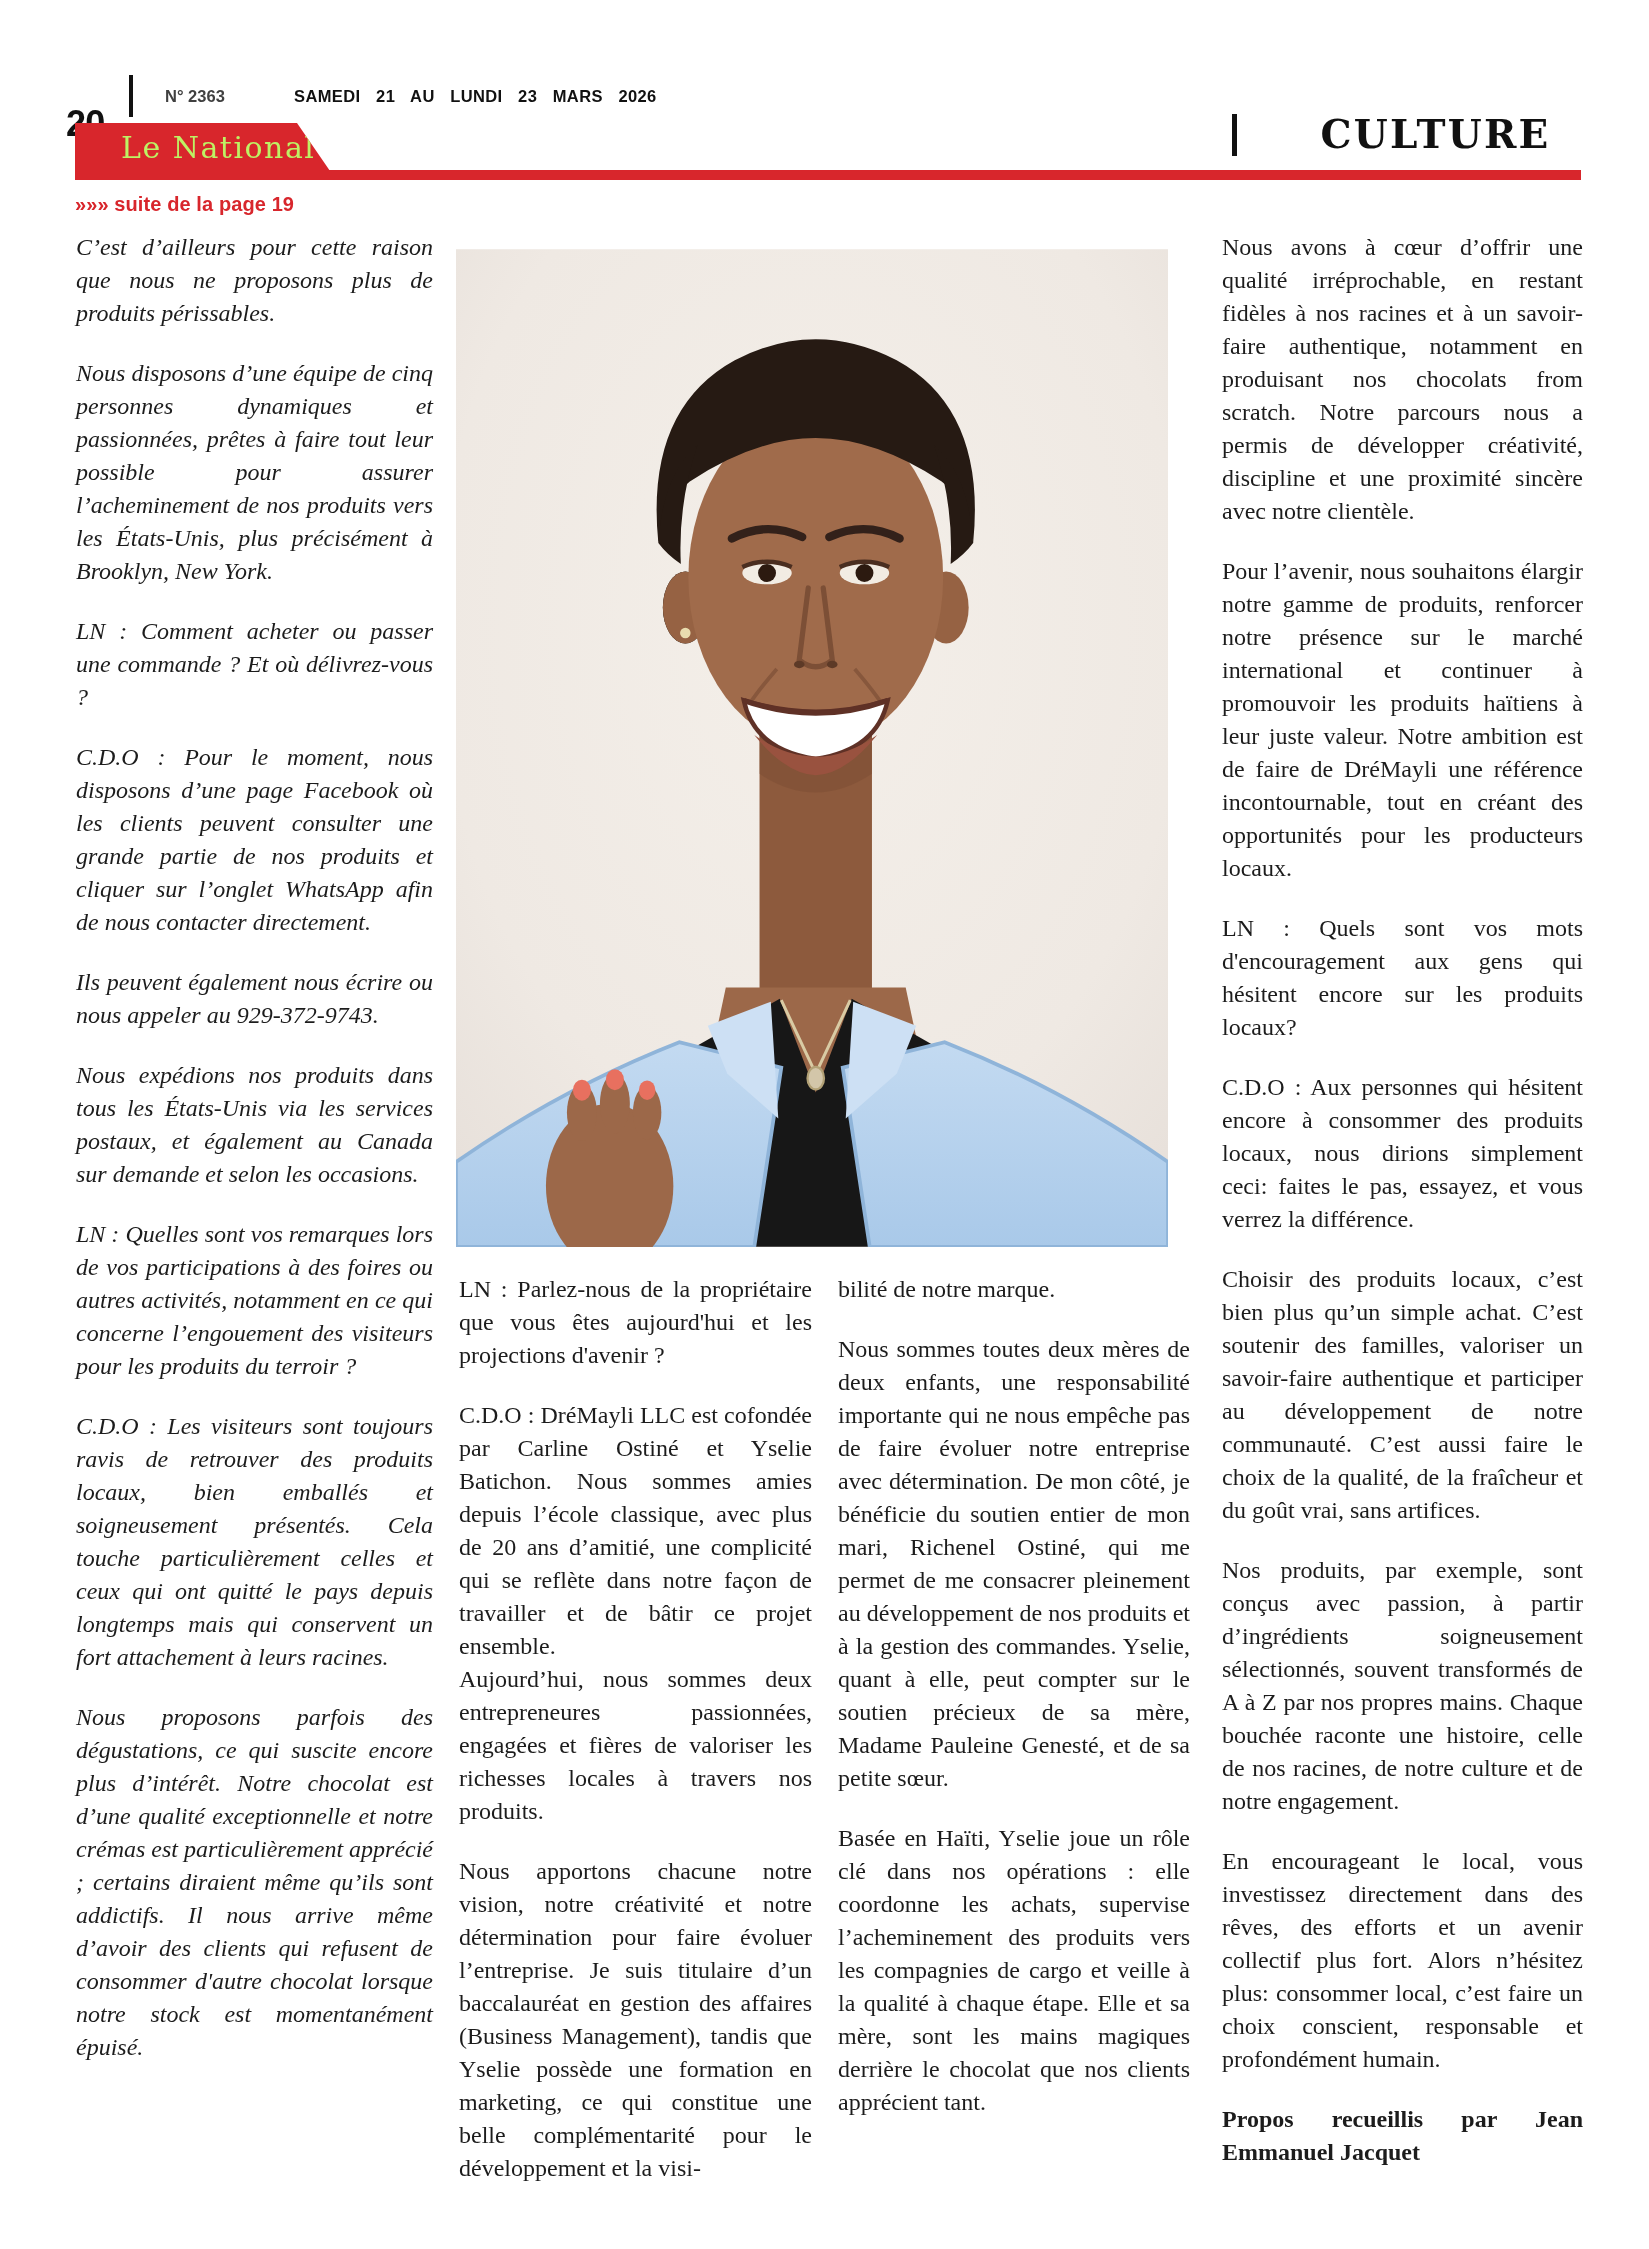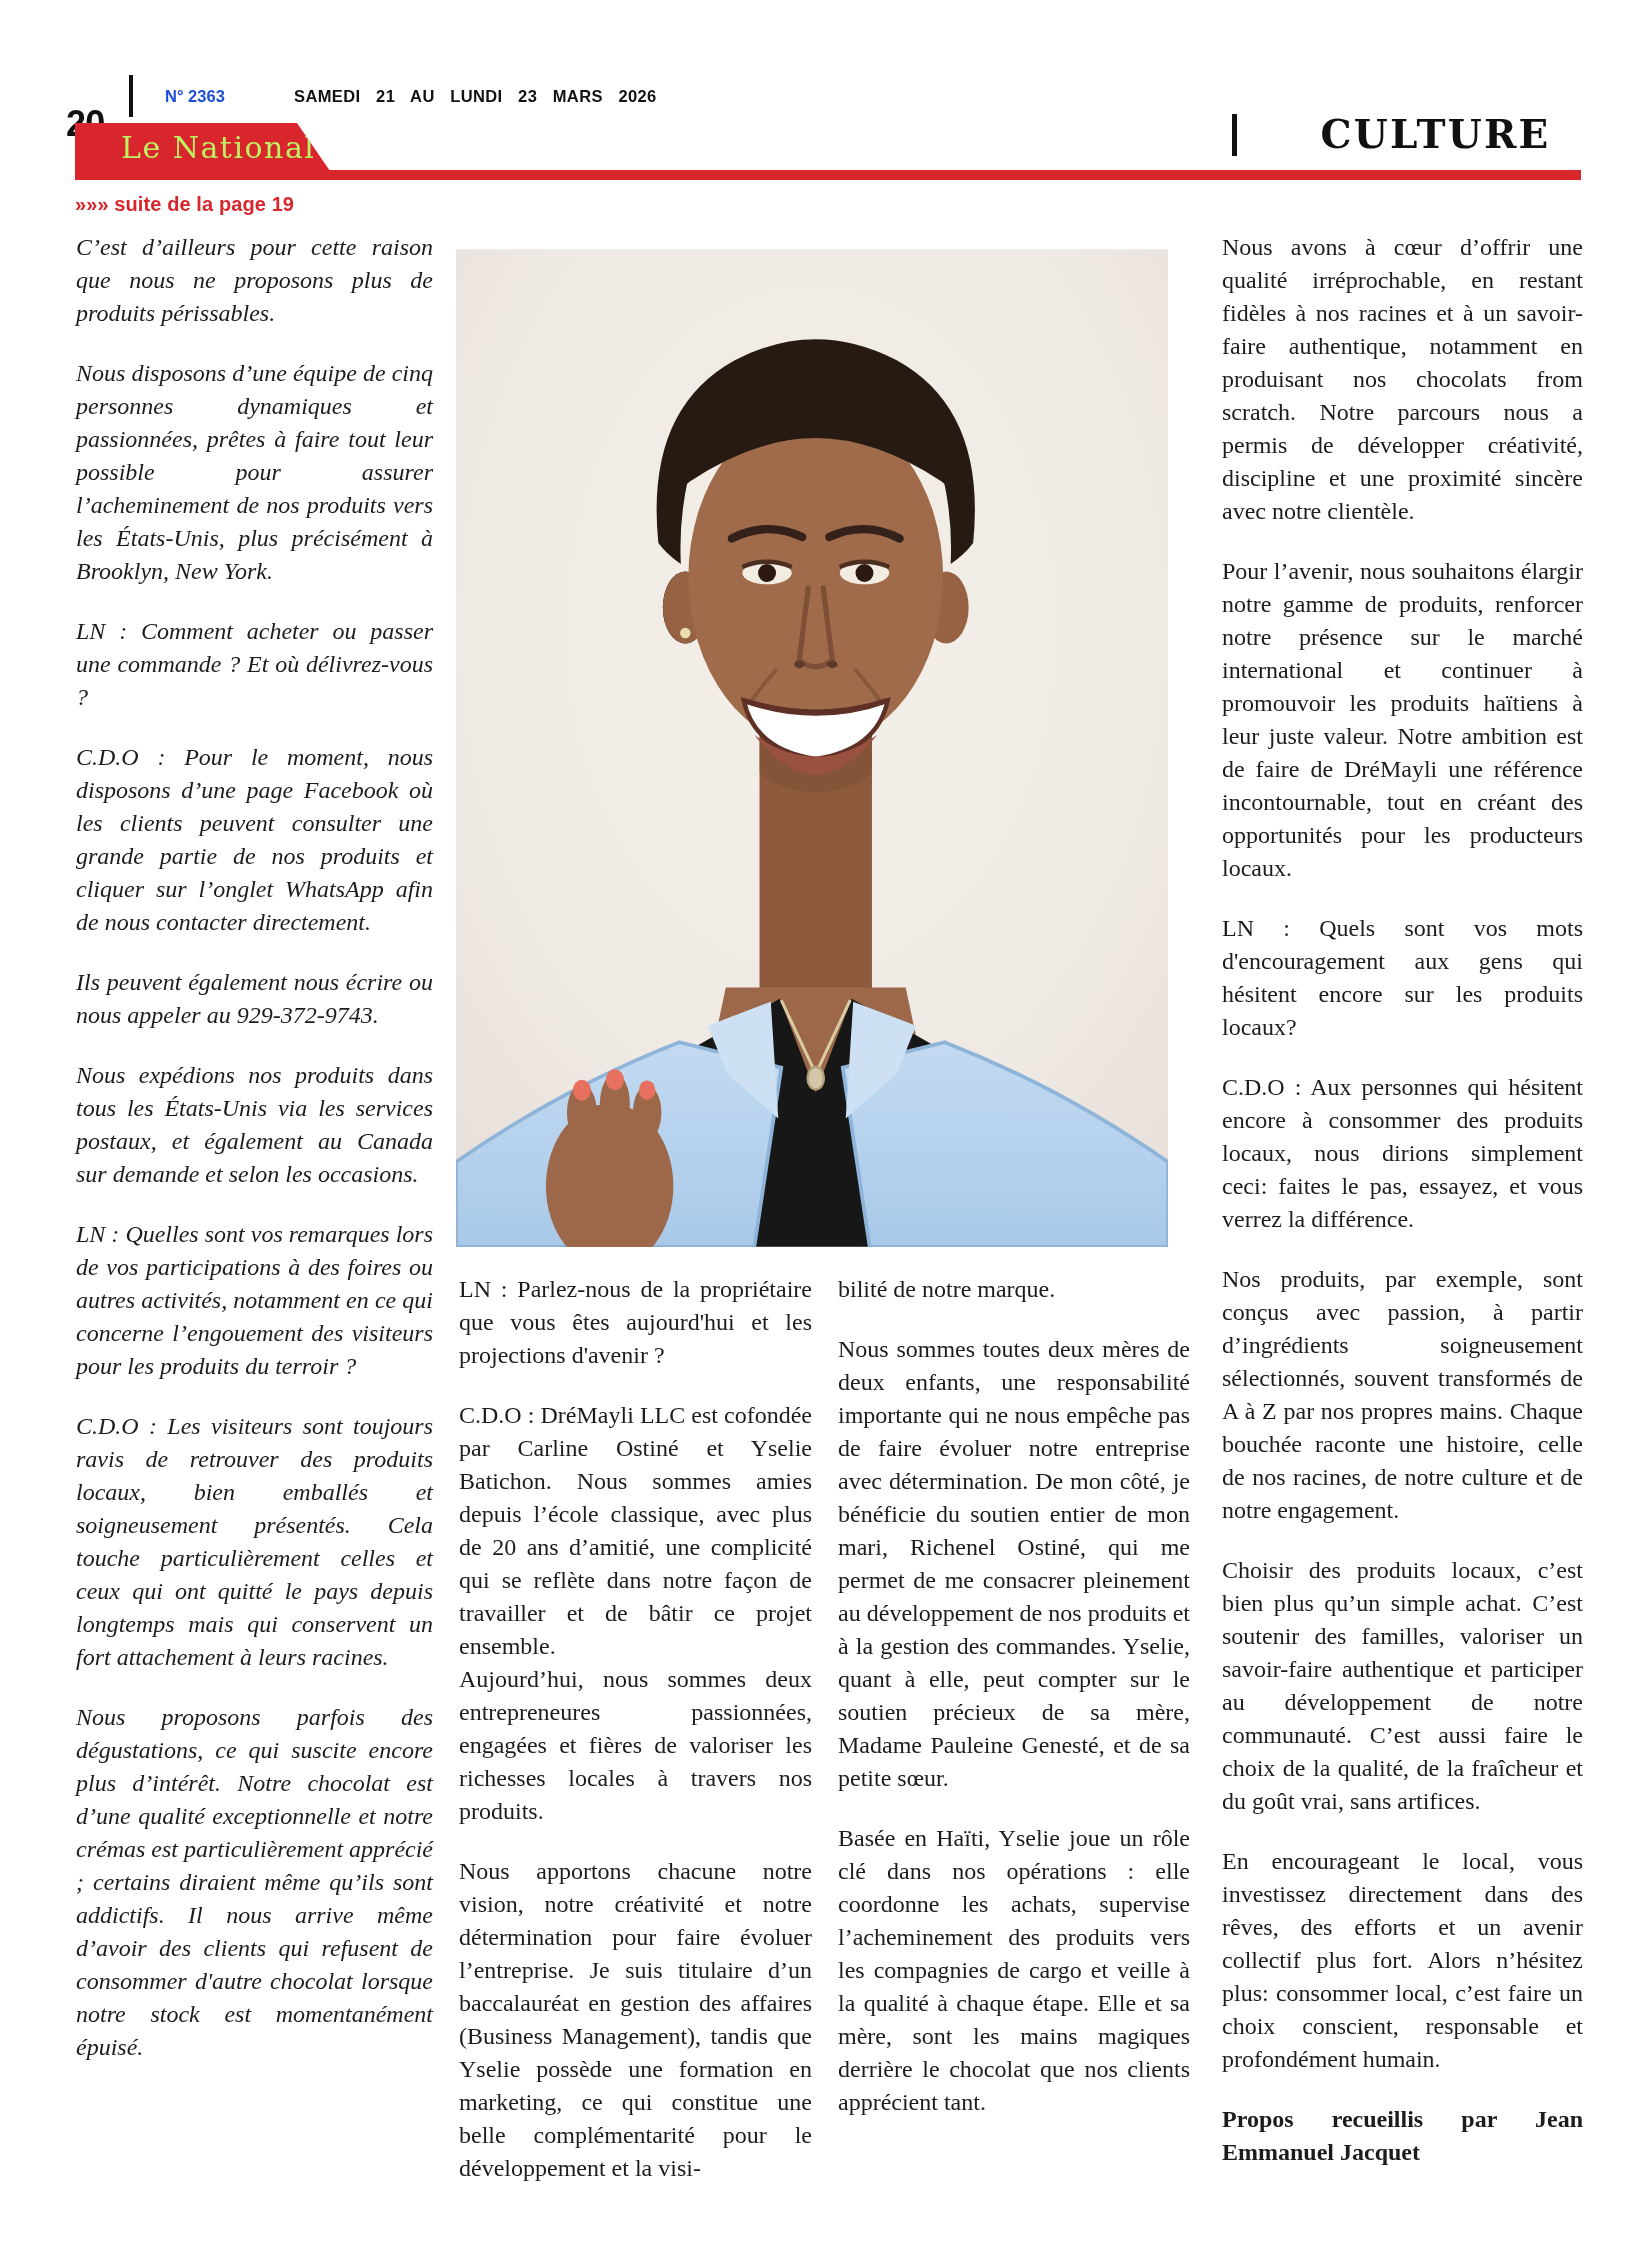--- a/index.html
+++ b/index.html
@@ -12,21 +12,21 @@
     position:absolute;left:66px;top:73px;
     font-family:"Liberation Sans", sans-serif;font-weight:bold;
     font-size:36px;letter-spacing:-0.7px;color:#111;margin-top:30px;
   }
   .page-number-rule{
     position:absolute;left:129px;top:75px;width:3.7px;height:42px;background:#111;
   }
   .issue-number{
     position:absolute;left:165px;top:87px;
     font-family:"Liberation Sans", sans-serif;font-weight:bold;
-    font-size:16.5px;color:#1d4ed8;text-align:right;
+    font-size:16.5px;color:#404040;text-align:right;
   }
   .date-range{
     position:absolute;left:294px;top:87px;
     font-family:"Liberation Sans", sans-serif;font-weight:bold;
     font-size:16.5px;word-spacing:10.5px;letter-spacing:0.4px;color:#111;
   }
   .brand-banner{
     position:absolute;left:75px;top:123px;width:255px;height:48px;
     background:#d8262c;
     clip-path:polygon(0 0, 222px 0, 255px 100%, 0 100%);
@@ -182,18 +182,18 @@
 <div class="col col-3">
     <p class="para">bilité de notre marque.</p>
     <p class="para">Nous sommes toutes deux mères de deux enfants, une responsabilité importante qui ne nous empêche pas de faire évoluer notre entreprise avec détermination. De mon côté, je bénéficie du soutien entier de mon mari, Richenel Ostiné, qui me permet de me consacrer pleinement au développement de nos produits et à la gestion des commandes. Yselie, quant à elle, peut compter sur le soutien précieux de sa mère, Madame Pauleine Genesté, et de sa petite sœur.</p>
     <p class="para">Basée en Haïti, Yselie joue un rôle clé dans nos opérations : elle coordonne les achats, supervise l’acheminement des produits vers les compagnies de cargo et veille à la qualité à chaque étape. Elle et sa mère, sont les mains magiques derrière le chocolat que nos clients apprécient tant.</p>
   </div>
 <div class="col col-4">
     <p class="para">Nous avons à cœur d’offrir une qualité irréprochable, en restant fidèles à nos racines et à un savoir-faire authentique, notamment en produisant nos chocolats from scratch. Notre parcours nous a permis de développer créativité, discipline et une proximité sincère avec notre clientèle.</p>
     <p class="para">Pour l’avenir, nous souhaitons élargir notre gamme de produits, renforcer notre présence sur le marché international et continuer à promouvoir les produits haïtiens à leur juste valeur. Notre ambition est de faire de DréMayli une référence incontournable, tout en créant des opportunités pour les producteurs locaux.</p>
     <p class="para">LN : Quels sont vos mots d'encouragement aux gens qui hésitent encore sur les produits locaux?</p>
     <p class="para">C.D.O : Aux personnes qui hésitent encore à consommer des produits locaux, nous dirions simplement ceci: faites le pas, essayez, et vous verrez la différence.</p>
+    <p class="para">Choisir des produits locaux, c’est bien plus qu’un simple achat. C’est soutenir des familles, valoriser un savoir-faire authentique et participer au développement de notre communauté. C’est aussi faire le choix de la qualité, de la fraîcheur et du goût vrai, sans artifices.</p>
     <p class="para">Nos produits, par exemple, sont conçus avec passion, à partir d’ingrédients soigneusement sélectionnés, souvent transformés de A à Z par nos propres mains. Chaque bouchée raconte une histoire, celle de nos racines, de notre culture et de notre engagement.</p>
-    <p class="para">Choisir des produits locaux, c’est bien plus qu’un simple achat. C’est soutenir des familles, valoriser un savoir-faire authentique et participer au développement de notre communauté. C’est aussi faire le choix de la qualité, de la fraîcheur et du goût vrai, sans artifices.</p>
     <p class="para">En encourageant le local, vous investissez directement dans des rêves, des efforts et un avenir collectif plus fort. Alors n’hésitez plus: consommer local, c’est faire un choix conscient, responsable et profondément humain.</p>
     <p class="para bold">Propos recueillis par Jean Emmanuel Jacquet</p>
   </div>
 
 
 </body></html>

